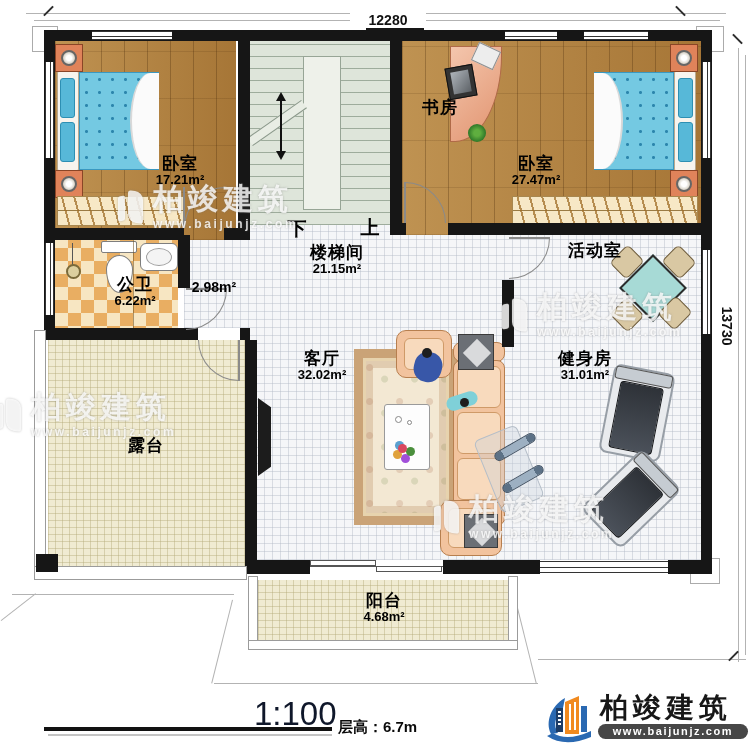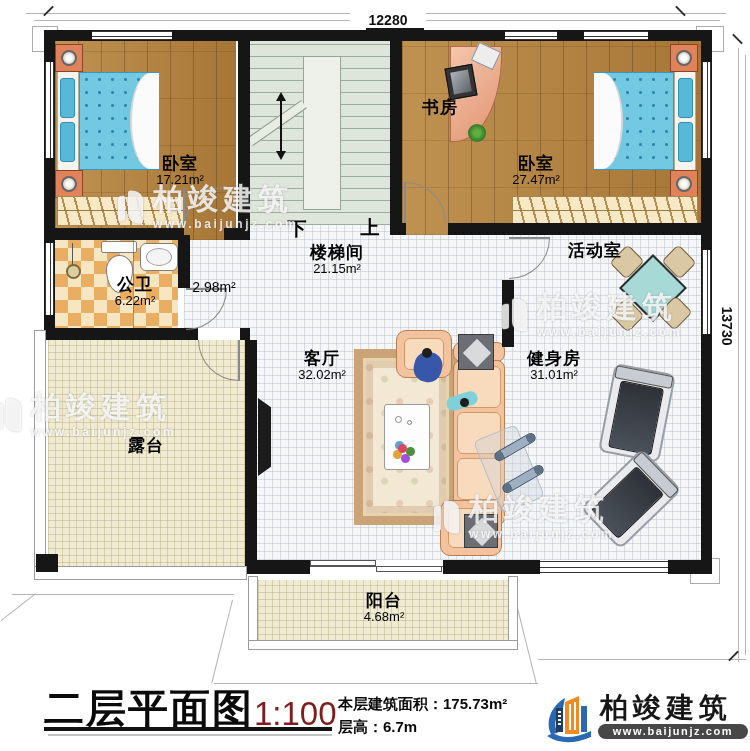--- a/index.html
+++ b/index.html
@@ -28,21 +28,21 @@
   .winH{background:#fff;border-top:1px solid #333;border-bottom:1px solid #333;}
   .winH::after{content:"";position:absolute;left:0;right:0;top:50%;height:1px;background:#333;}
   .winV{background:#fff;border-left:1px solid #333;border-right:1px solid #333;}
   .winV::after{content:"";position:absolute;top:0;bottom:0;left:50%;width:1px;background:#333;}
   .leaf{background:#8a8a8a;}
   .outline{background:#b3b3b3;}
   .tick{background:#2c2c2c;}
   
   .room-label{position:absolute;transform:translate(-50%,-50%);text-align:center;color:#000;z-index:30;line-height:1.12;white-space:nowrap;}
   .rname{font-size:17px;font-weight:800;letter-spacing:1px;}
-  .rarea{font-size:13px;font-weight:400;}
+  .rarea{font-size:13px;font-weight:700;}
   .stair-dir{position:absolute;transform:translate(-50%,-50%);font-size:19px;font-weight:800;color:#000;z-index:30;}
   .dim{position:absolute;font-size:14px;font-weight:700;color:#111;z-index:35;background:#fff;padding:0 3px;text-align:center;}
   
   .bench{background:#f7f4ee;border:1px solid #b9a98f;border-radius:3px;}
   .pillow{background:#57b8d8;border:1px solid #2d8fb3;border-radius:3px;}
   .bed{background-color:#74c9e2;border:1px solid #3a98c0;background-image:radial-gradient(circle,#2c86ad 1.3px,transparent 1.6px);background-size:13px 13px;}
   .duvetR{background:#fbfbfb;border-left:2px solid #d9d9d9;border-top-left-radius:70% 50%;border-bottom-left-radius:70% 50%;}
   .duvetL{background:#fbfbfb;border-right:2px solid #d9d9d9;border-top-right-radius:70% 50%;border-bottom-right-radius:70% 50%;}
   .nstand{background:#e0835a;border:1px solid #8a4526;}
   .lamp{border-radius:50%;background:radial-gradient(circle,#fff 30%,#cfc8ba 75%);border:2px solid #666;}
@@ -67,21 +67,21 @@
   
   .wm{position:absolute;display:flex;align-items:center;gap:7px;color:rgba(255,255,255,.8);z-index:40;filter:drop-shadow(0 0 1px rgba(110,110,110,.5));pointer-events:none;}
   .wm-badge{width:30px;height:38px;position:relative;flex:0 0 auto;}
   .wm-badge::before{content:"";position:absolute;left:2px;top:7px;width:7px;height:25px;background:rgba(255,255,255,.8);border-radius:2px;transform:skewY(-10deg);}
   .wm-badge::after{content:"";position:absolute;left:12px;top:2px;width:15px;height:32px;background:rgba(255,255,255,.8);border-radius:3px 8px 3px 8px;transform:skewY(7deg);}
   .wm-col{display:flex;flex-direction:column;align-items:flex-start;}
   .wm-main{font-size:30px;font-weight:900;letter-spacing:5px;line-height:1;}
   .wm-sub{font-size:12px;font-weight:700;letter-spacing:2.6px;margin-top:3px;}
   
   .tb-title{position:absolute;font-size:40px;font-weight:800;color:#0a0a0a;letter-spacing:2px;line-height:1;}
-  .tb-scale{position:absolute;font-size:33px;font-weight:500;color:#7f1d1d;line-height:1;}
+  .tb-scale{position:absolute;font-size:33px;font-weight:500;color:#0f172a;line-height:1;}
   .tb-info{position:absolute;font-size:15px;font-weight:700;color:#0a0a0a;line-height:1;}
   .brand-name{position:absolute;font-size:28px;font-weight:900;color:#171717;letter-spacing:5px;line-height:1;}
   .brand-band{position:absolute;background:#474747;border-radius:8px;color:#fff;font-size:11px;font-weight:700;letter-spacing:1.6px;display:flex;align-items:center;justify-content:center;line-height:1;}
 </style>
 </head>
 <body>
 
 <div class="page">
 
   <div class="abs" style="left:0;top:0;width:750px;height:690px;">
@@ -280,21 +280,21 @@
       <div class="rname">楼梯间</div>
       <div class="rarea">21.15m²</div>
     </div>
     <div class="room-label" style="left:595px;top:251px;">
       <div class="rname">活动室</div>
     </div>
     <div class="room-label" style="left:322px;top:366px;">
       <div class="rname">客厅</div>
       <div class="rarea">32.02m²</div>
     </div>
-    <div class="room-label" style="left:554px;top:366px;">
+    <div class="room-label" style="left:585px;top:366px;">
       <div class="rname">健身房</div>
       <div class="rarea">31.01m²</div>
     </div>
     <div class="room-label" style="left:146px;top:446px;">
       <div class="rname">露台</div>
     </div>
     <div class="room-label" style="left:384px;top:608px;">
       <div class="rname">阳台</div>
       <div class="rarea">4.68m²</div>
     </div>
@@ -323,25 +323,23 @@
     <div class="wm" style="left:432px;top:494px;">
       <div class="wm-badge"></div>
       <div class="wm-col">
         <div class="wm-main">柏竣建筑</div>
         <div class="wm-sub">www.baijunjz.com</div>
       </div>
     </div>
   </div>
 
   <div class="abs" style="left:0;top:686px;width:750px;height:65px;background:#fff;">
-    <div class="tb-title" style="left:44px;top:2px;">二层平面图</div>
     <div class="tb-scale" style="left:254px;top:11px;">1:100</div>
     <div class="abs" style="left:44px;top:41px;width:288px;height:4px;background:#111;"></div>
     <div class="abs" style="left:48px;top:48px;width:284px;height:2px;background:#c4c4c4;"></div>
-    <div class="tb-info" style="left:338px;top:10px;">本层建筑面积：175.73m²</div>
     <div class="tb-info" style="left:338px;top:33px;">层高：6.7m</div>
     <div class="abs" style="left:543px;top:6px;width:52px;height:54px;">
       <svg width="52" height="54" viewBox="0 0 52 54">
         <path d="M8 42 C2 30 8 14 22 6 L20 16 C12 24 10 34 15 41 Z" fill="#2a69b2"></path>
         <rect x="13" y="16" width="7" height="24" fill="#1c3c66"></rect>
         <rect x="15" y="19" width="3" height="2" fill="#fff"></rect>
           <rect x="15" y="23" width="3" height="2" fill="#fff"></rect>
         <rect x="15" y="27" width="3" height="2" fill="#fff"></rect>
           <rect x="15" y="31" width="3" height="2" fill="#fff"></rect>
         <polygon points="22,10 36,4 36,42 22,42" fill="#f18a1f"></polygon>

